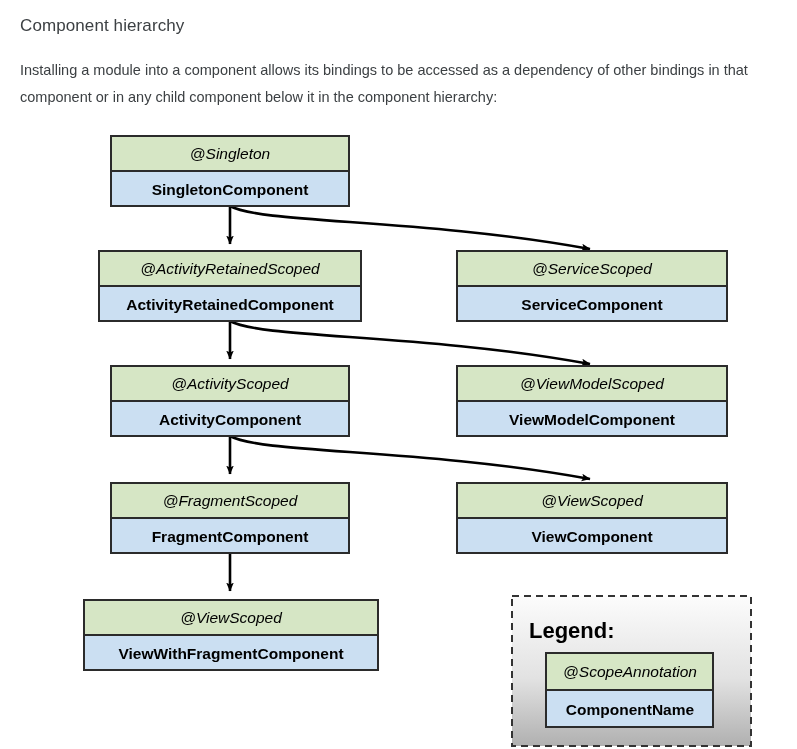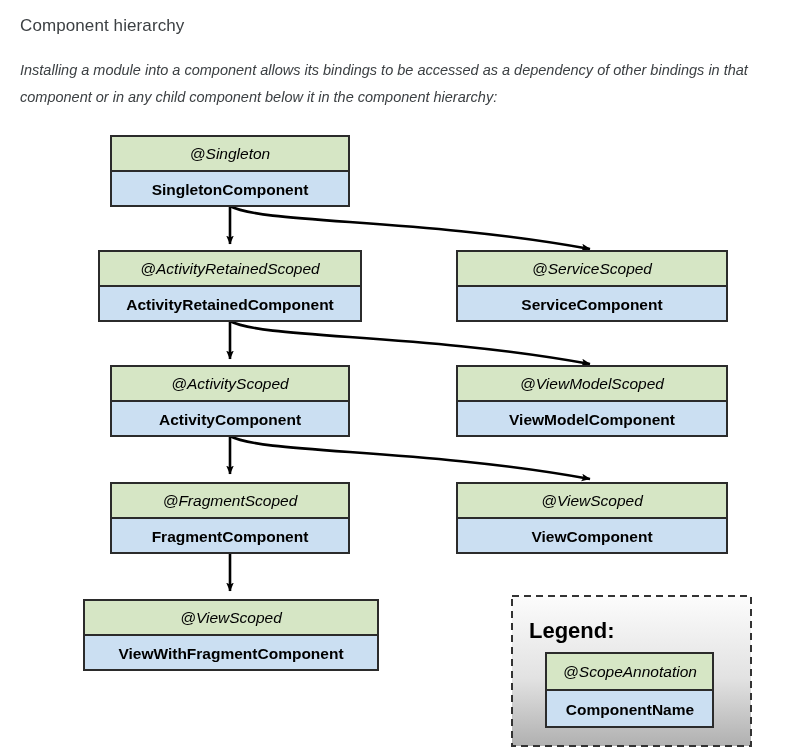--- a/index.html
+++ b/index.html
@@ -28,21 +28,20 @@
   }
   #intro-paragraph {
     position: absolute;
     left: 20px;
     top: 57px;
     width: 748px;
     font-size: 14.5px;
     line-height: 27px;
     color: #3c4043;
     margin: 0;
-    font-style: italic;
   }
   #diagram-area {
     position: absolute;
     left: 0;
     top: 118px;
     width: 640px;
     height: 631px;
   }
   svg { display: block; }
   .scope-text {

